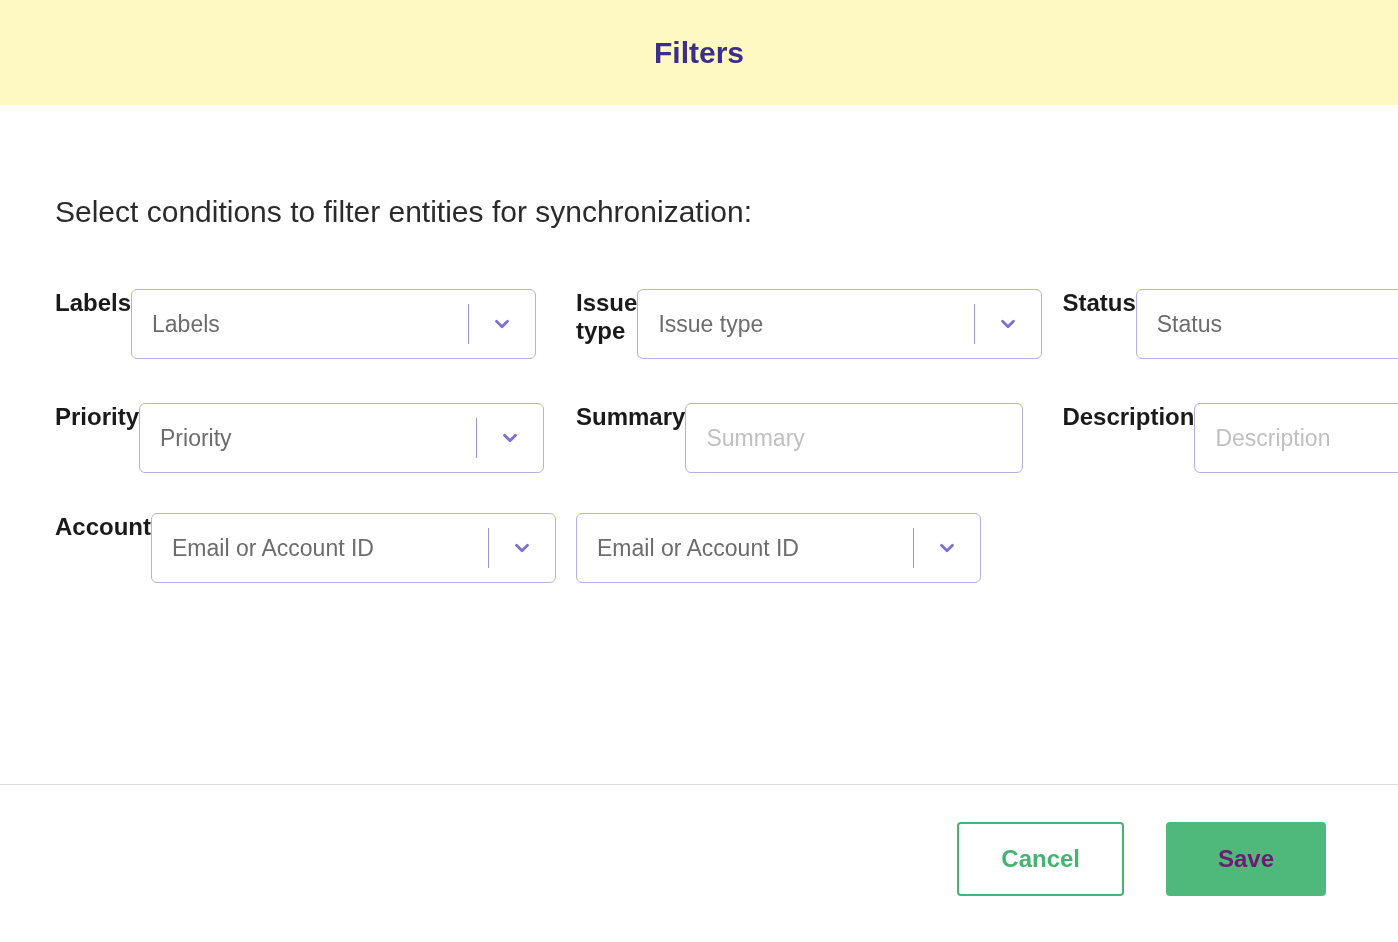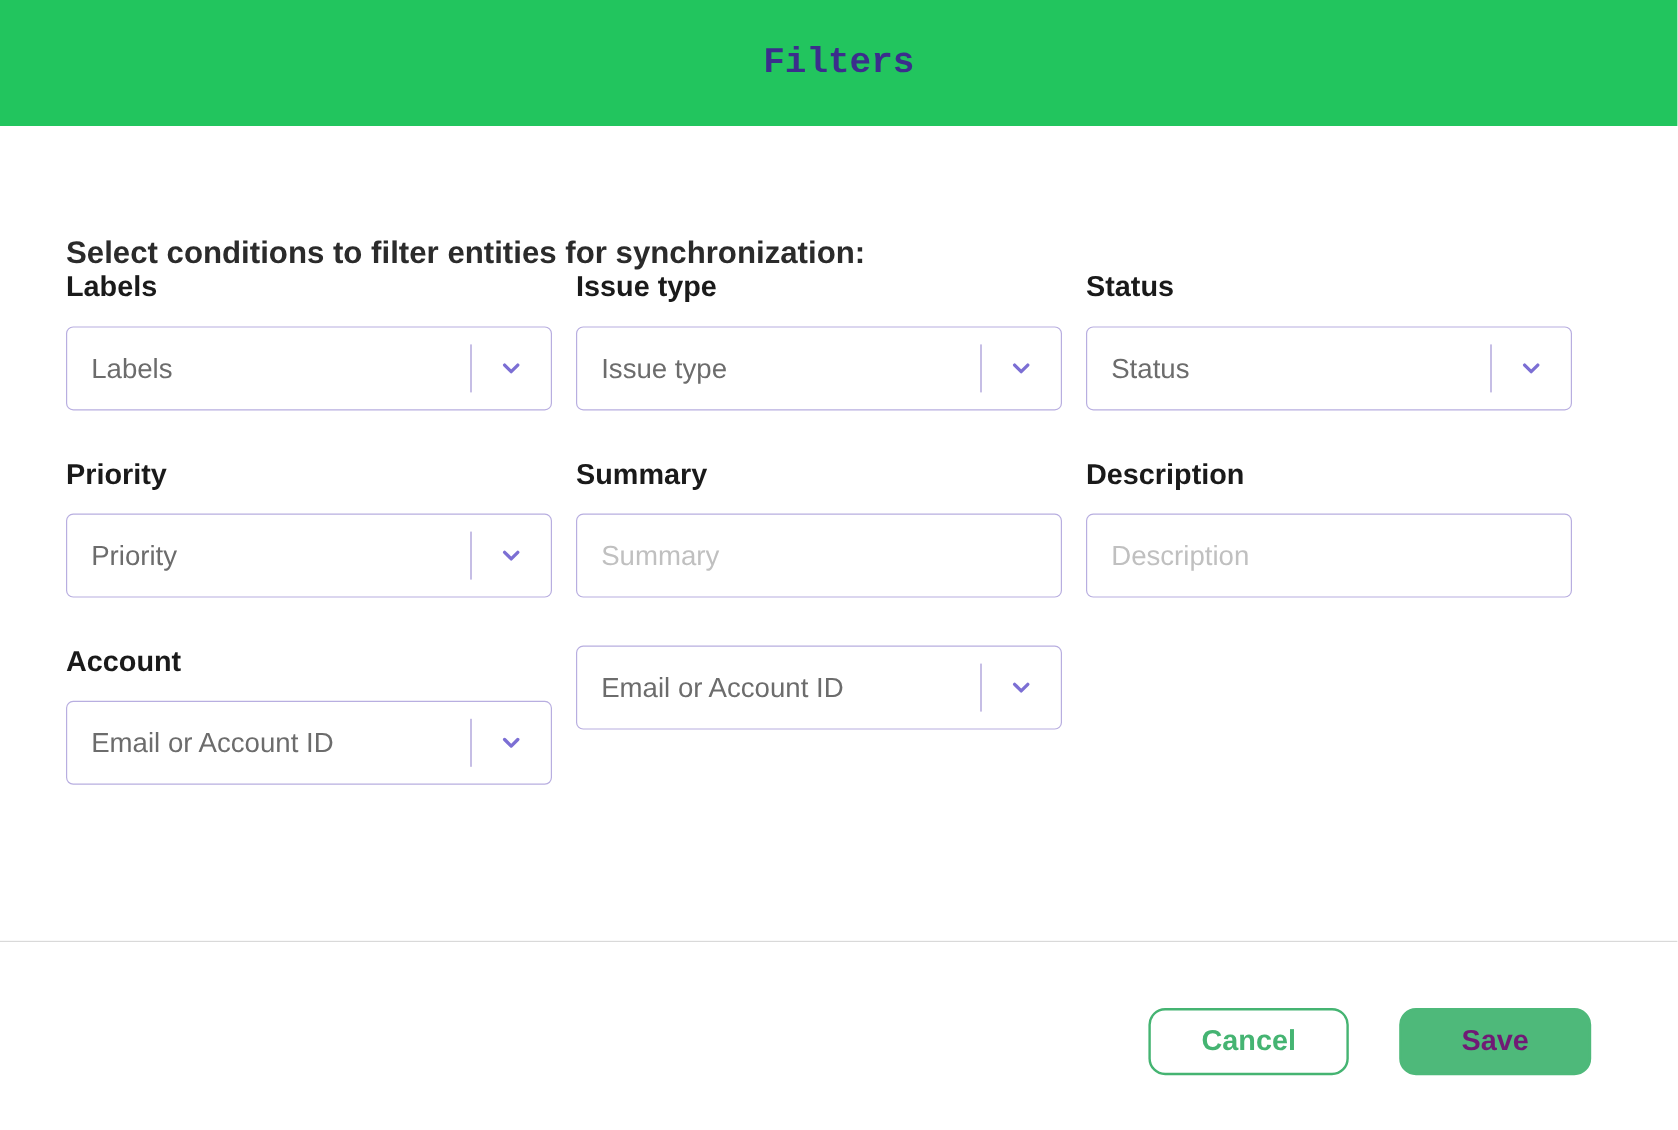--- a/index.html
+++ b/index.html
@@ -8,51 +8,50 @@
       box-sizing: border-box;
     }
     body {
       font-family: -apple-system, BlinkMacSystemFont, "Segoe UI", Helvetica, Arial, sans-serif;
       background: #ffffff;
       width: 1398px;
       height: 942px;
       position: relative;
     }
     .header {
-      background: #22c55e;
+      background: #fef9c3;
       width: 100%;
       height: 105px;
       display: flex;
       align-items: center;
       justify-content: center;
-      font-family: Liberation Mono, monospace;
     }
     .header-title {
       font-size: 30px;
       font-weight: 700;
       color: #3b2e8c;
     }
     .content {
       padding: 90px 55px 40px 55px;
       background: #ffffff;
     }
     .instructions {
-      font-size: 26px;
+      font-size: 30px;
       color: #2b2b2b;
-      font-weight: bold;
+      margin-bottom: 60px;
     }
     .grid {
       display: grid;
       grid-template-columns: repeat(3, 1fr);
       gap: 40px 20px;
       max-width: 1200px;
     }
     .field-group {
       display: flex;
-      flex-direction: column;
+      flex-direction: row;
     }
     .field-label {
       font-size: 24px;
       font-weight: 700;
       color: #1a1a1a;
       margin-bottom: 18px;
     }
     .select-wrap, .input-wrap {
       border: 1px solid #b8aee0;
       border-radius: 6px;
@@ -112,23 +111,23 @@
       background: #d9d9d9;
     }
     .footer {
       position: absolute;
       bottom: 46px;
       right: 72px;
       display: flex;
       gap: 42px;
     }
     .btn {
-      height: 56px;
+      height: 74px;
       padding: 0 42px;
-      border-radius: 14px;
+      border-radius: 4px;
       font-size: 24px;
       font-weight: 600;
       cursor: pointer;
       display: flex;
       align-items: center;
       justify-content: center;
       min-width: 160px;
     }
     .btn-cancel {
       background: #ffffff;

